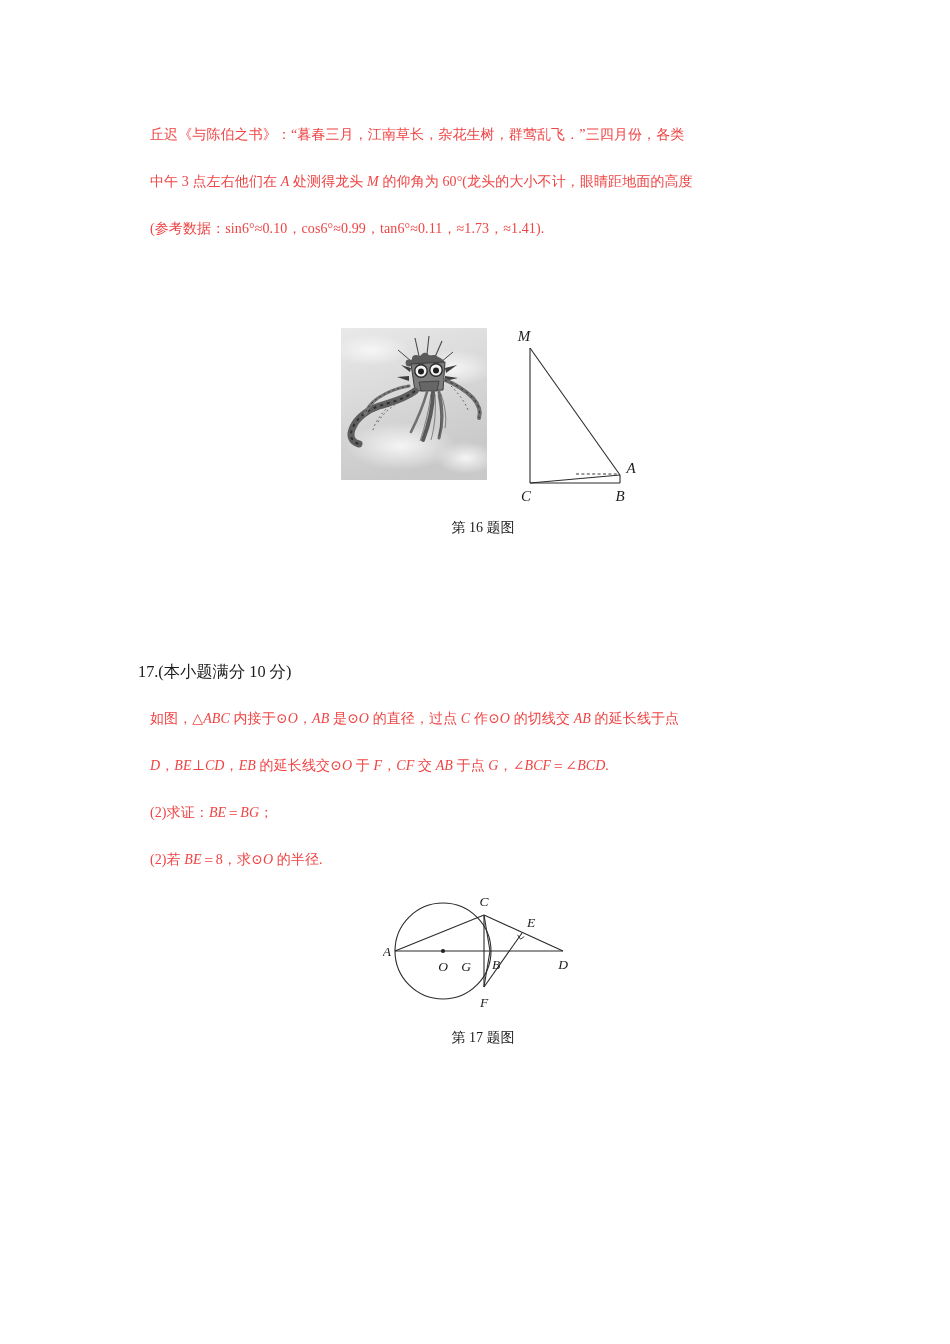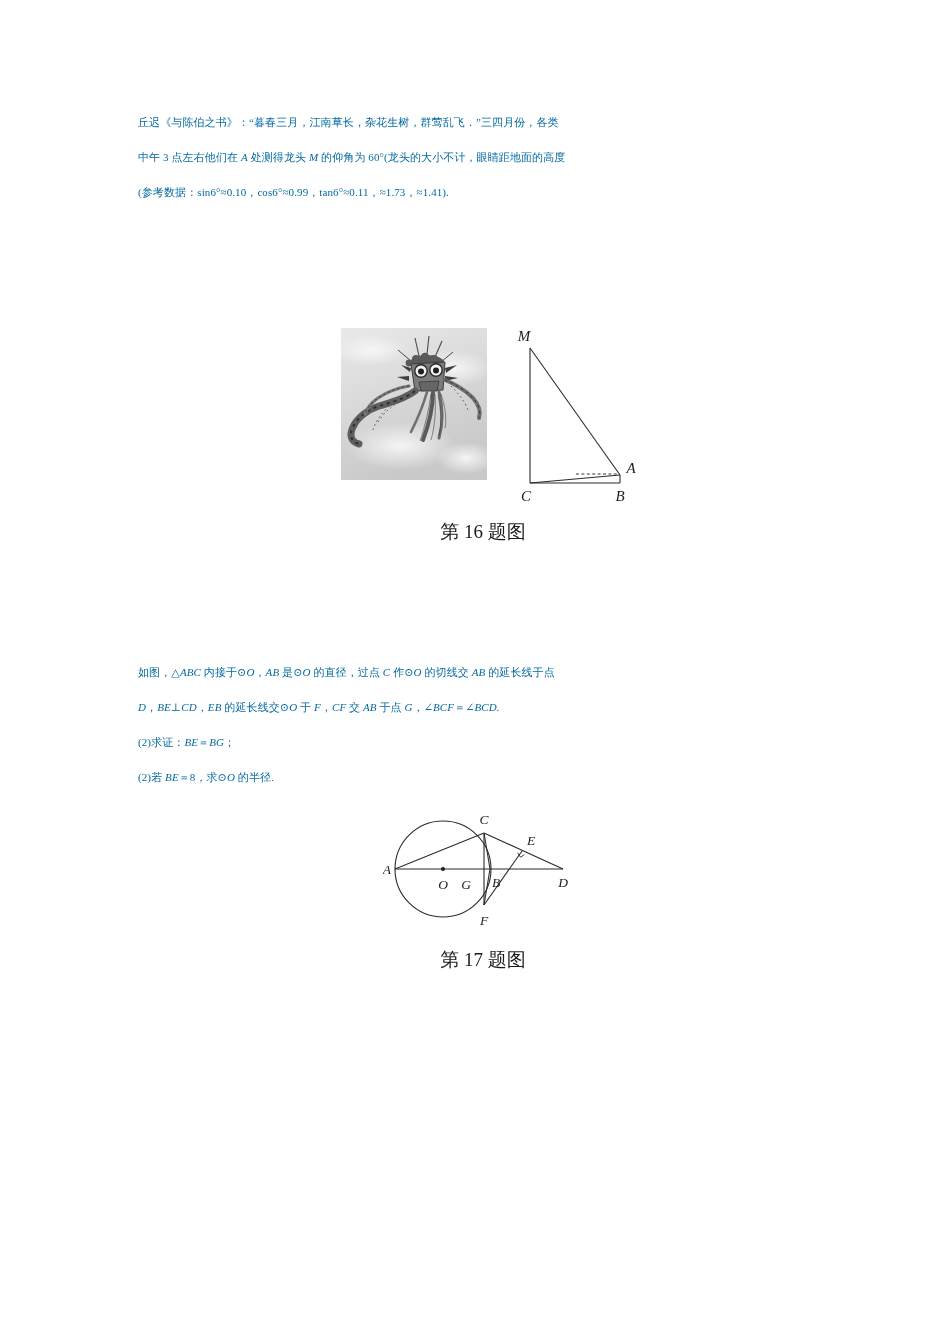--- a/index.html
+++ b/index.html
@@ -23,26 +23,26 @@
     background: #fff;
   }
   .content {
     position: absolute;
     left: 138px;
     top: 105px;
     width: 690px;
   }
   
   .ptext {
-    font-size: 11px;
+    font-size: 14px;
     line-height: 35px;
     letter-spacing: 0.1px;
     text-align: justify;
-    color: #0369a1;
-    margin: 0;
+    color: #ef4444;
+    margin: 12px;
     white-space: pre-wrap;
   }
   .mi { font-style: italic; font-family: "Liberation Serif", serif; }
 
   
   .fig16 {
     position: absolute;
     left: 0;
     top: 218px;
     width: 690px;
@@ -63,21 +63,21 @@
     position: absolute;
     left: 360px;
     top: 0px;
     width: 175px;
     height: 190px;
   }
   .fig-caption {
     position: absolute;
     width: 690px;
     text-align: center;
-    font-size: 19px;
+    font-size: 14px;
     color: #1b1b1b;
   }
   .fig16 .fig-caption { top: 196px; left: 0; }
 
   
   .prob17 {
     position: absolute;
     left: 138px;
     top: 655px;
     width: 690px;
@@ -236,20 +236,21 @@
           <text x="28" y="178" font-size="15" text-anchor="middle">C</text>
         </svg>
       </div>
 
       <div class="fig-caption">第 16 题图</div>
     </div>
   </div>
 
   <div class="prob17">
 
+    <p class="head-line"><span>17.(本小题满分 10 分)</span></p>
 
     <p class="ptext"><span>如图，△</span><span class="mi">ABC</span><span> 内接于⊙</span><span class="mi">O</span><span>，</span><span class="mi">AB</span><span> 是⊙</span><span class="mi">O</span><span> 的直径，过点 </span><span class="mi">C</span><span> 作⊙</span><span class="mi">O</span><span> 的切线交 </span><span class="mi">AB</span><span> 的延长线于点</span></p>
 
     <p class="ptext"><span class="mi">D</span><span>，</span><span class="mi">BE</span><span>⊥</span><span class="mi">CD</span><span>，</span><span class="mi">EB</span><span> 的延长线交⊙</span><span class="mi">O</span><span> 于 </span><span class="mi">F</span><span>，</span><span class="mi">CF</span><span> 交 </span><span class="mi">AB</span><span> 于点 </span><span class="mi">G</span><span>，∠</span><span class="mi">BCF</span><span>＝∠</span><span class="mi">BCD.</span></p>
 
     <p class="ptext"><span>(2)求证：</span><span class="mi">BE</span><span>＝</span><span class="mi">BG</span><span>；</span></p>
 
     <p class="ptext"><span>(2)若 </span><span class="mi">BE</span><span>＝8，求⊙</span><span class="mi">O</span><span> 的半径.</span></p>
 
     <div class="fig17">

